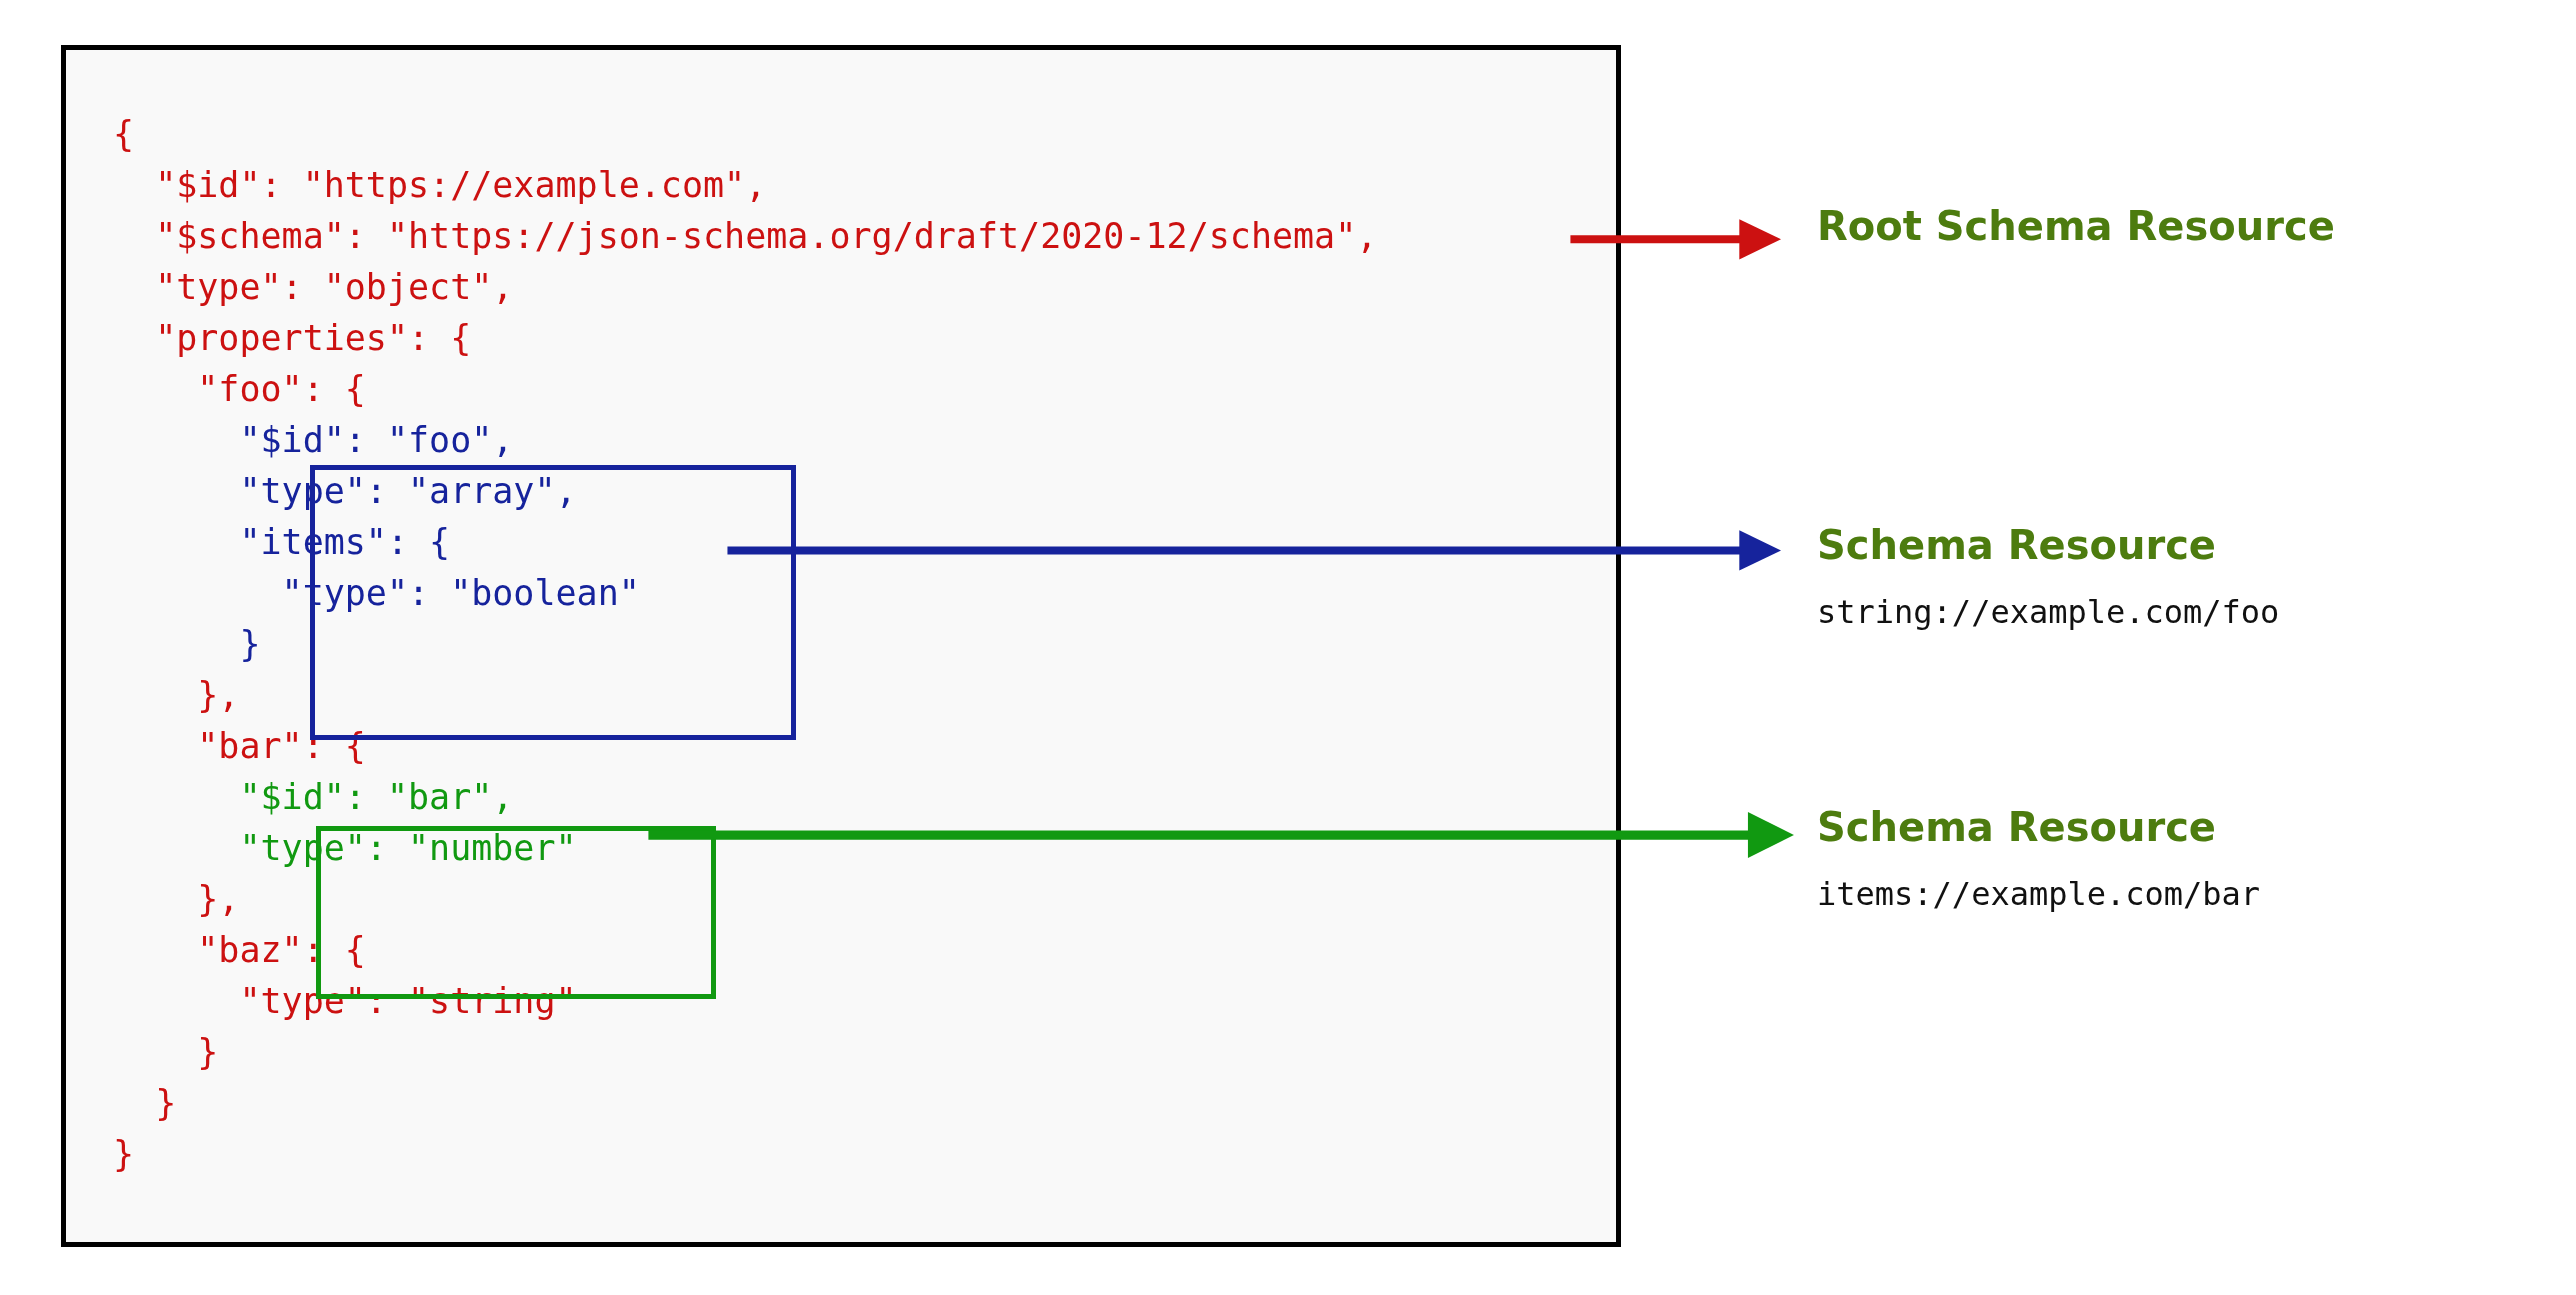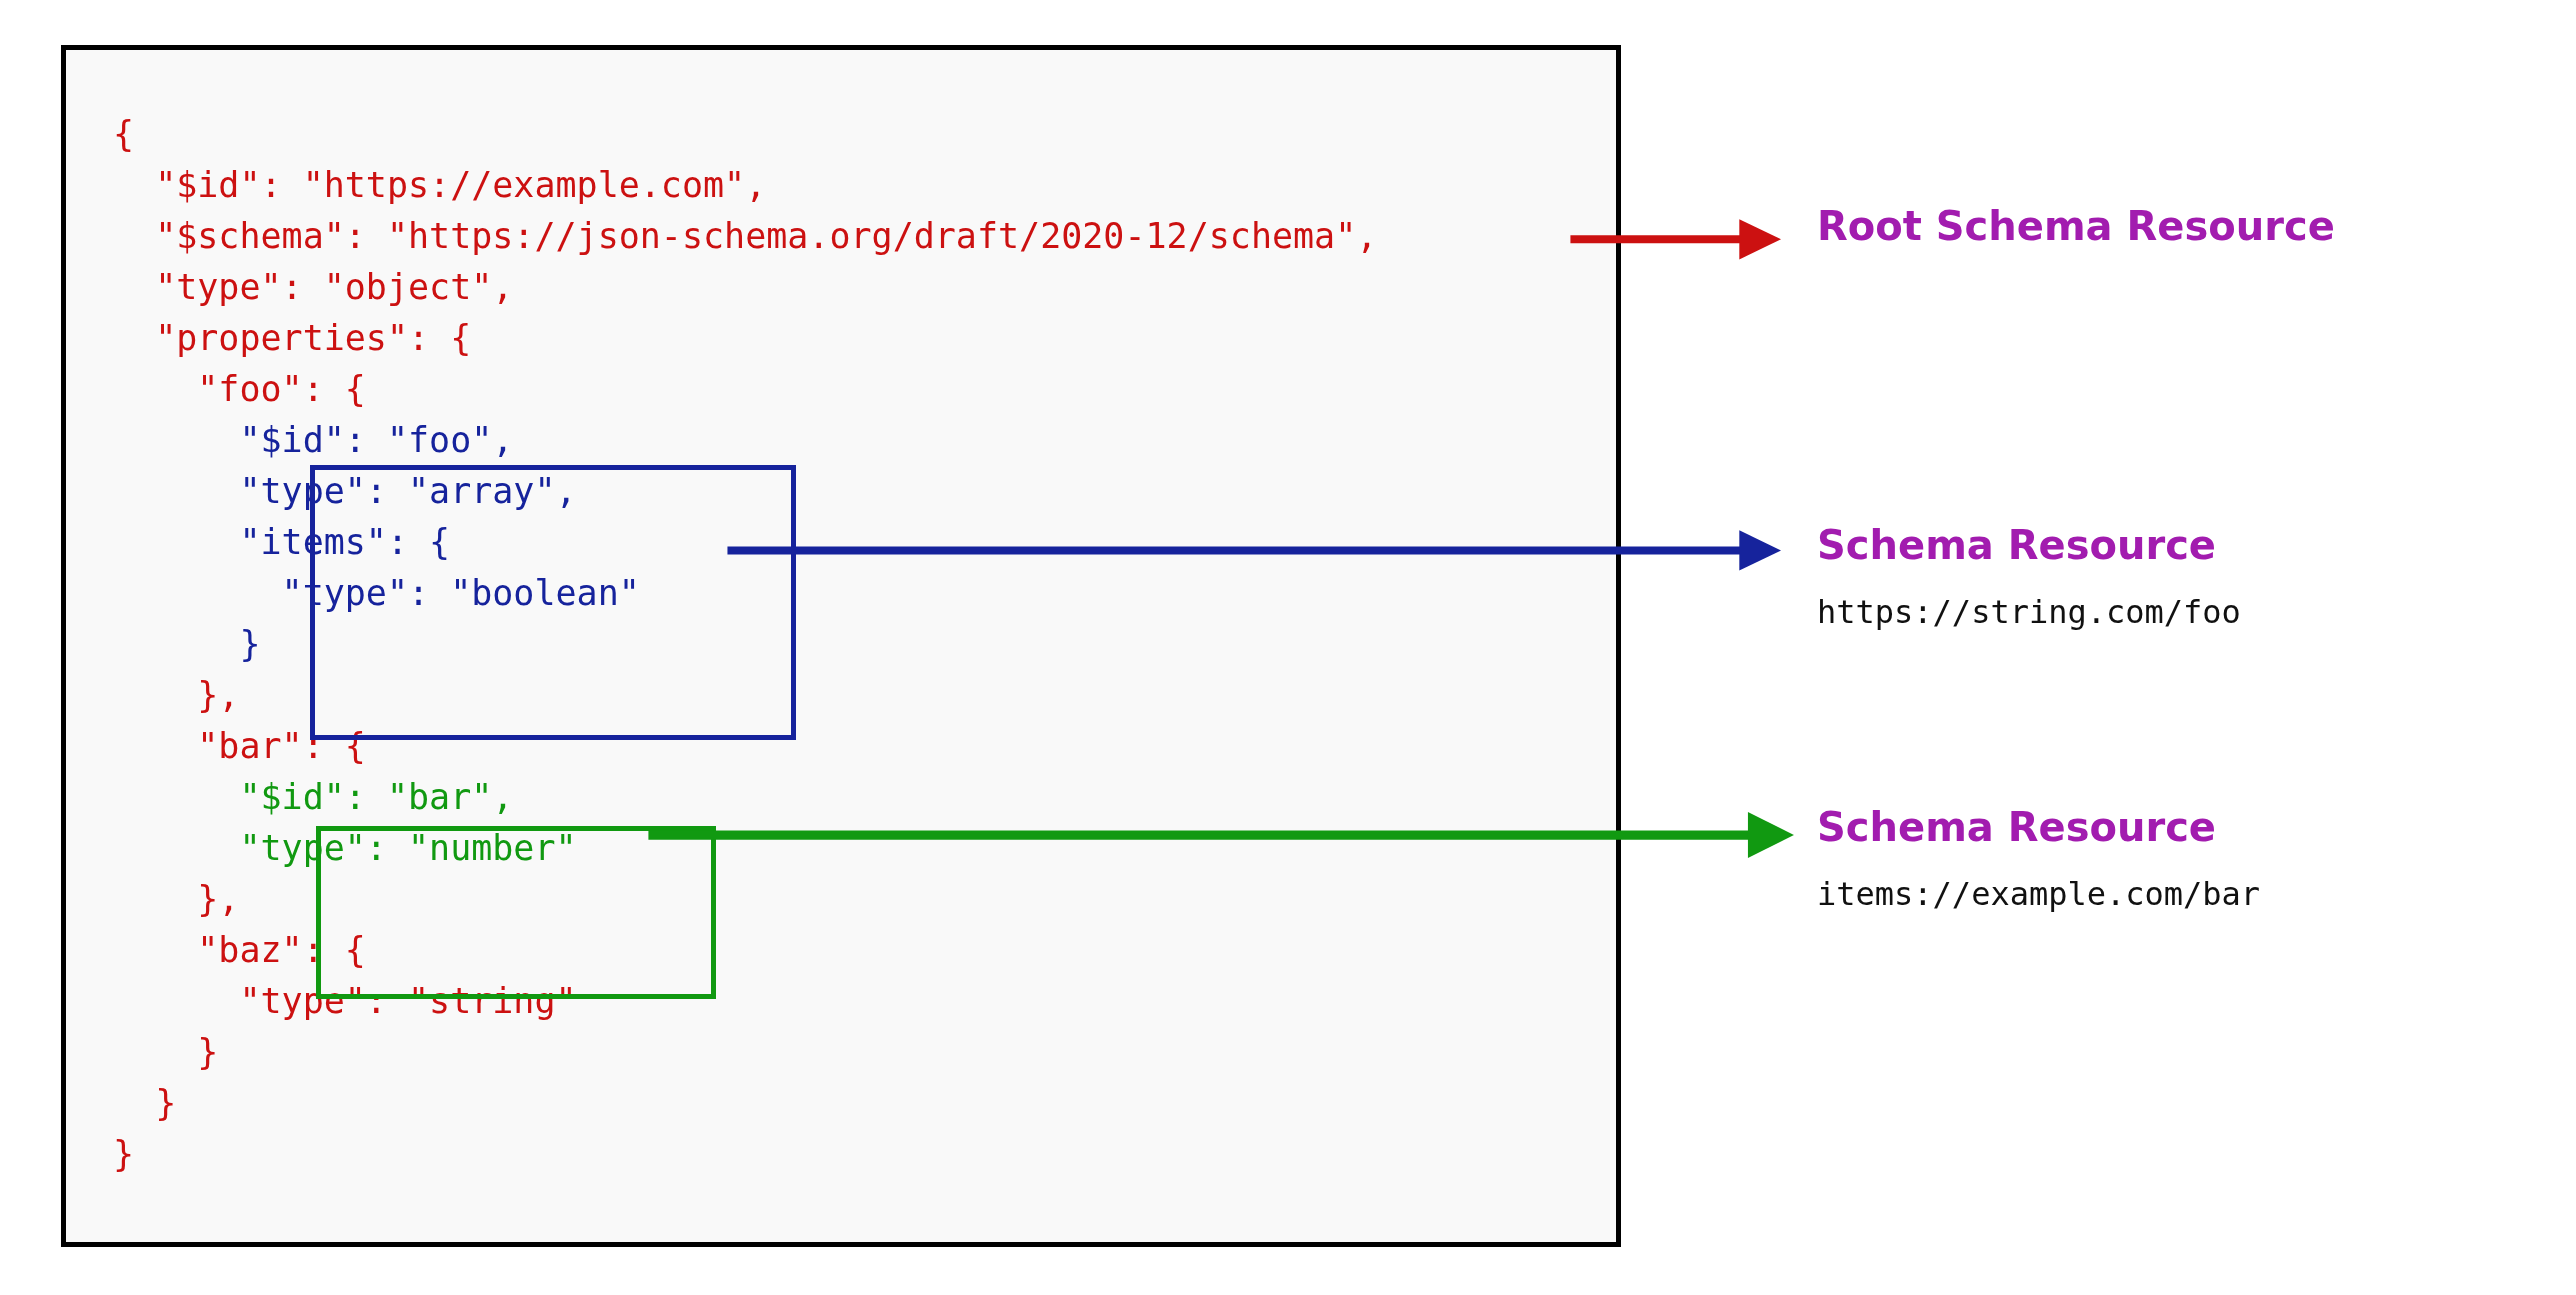--- a/index.html
+++ b/index.html
@@ -80,21 +80,21 @@
 
   
   .annotation {
     position: absolute;
     left: 1817px;
   }
   .annot-title {
     font-family: "DejaVu Sans", sans-serif;
     font-weight: bold;
     font-size: 40px;
-    color: #a21caf;
+    color: #4d7c0f;
     line-height: 47px;
     white-space: nowrap;
   }
   .annot-url {
     font-family: "DejaVu Sans Mono", monospace;
     font-size: 32px;
     color: #111111;
     line-height: 40px;
     margin-top: 23px;
     white-space: nowrap;
@@ -131,20 +131,20 @@
     <polygon points="2432,1130 2496,1162 2432,1194" fill="#119911"></polygon>
   </g>
 </svg>
 
 <div class="annotation" id="annot-root">
   <div class="annot-title">Root Schema Resource</div>
 </div>
 
 <div class="annotation" id="annot-foo">
   <div class="annot-title">Schema Resource</div>
-  <div class="annot-url">https://string.com/foo</div>
+  <div class="annot-url">string://example.com/foo</div>
 </div>
 
 <div class="annotation" id="annot-bar">
   <div class="annot-title">Schema Resource</div>
   <div class="annot-url">items://example.com/bar</div>
 </div>
 
 
 </body></html>

